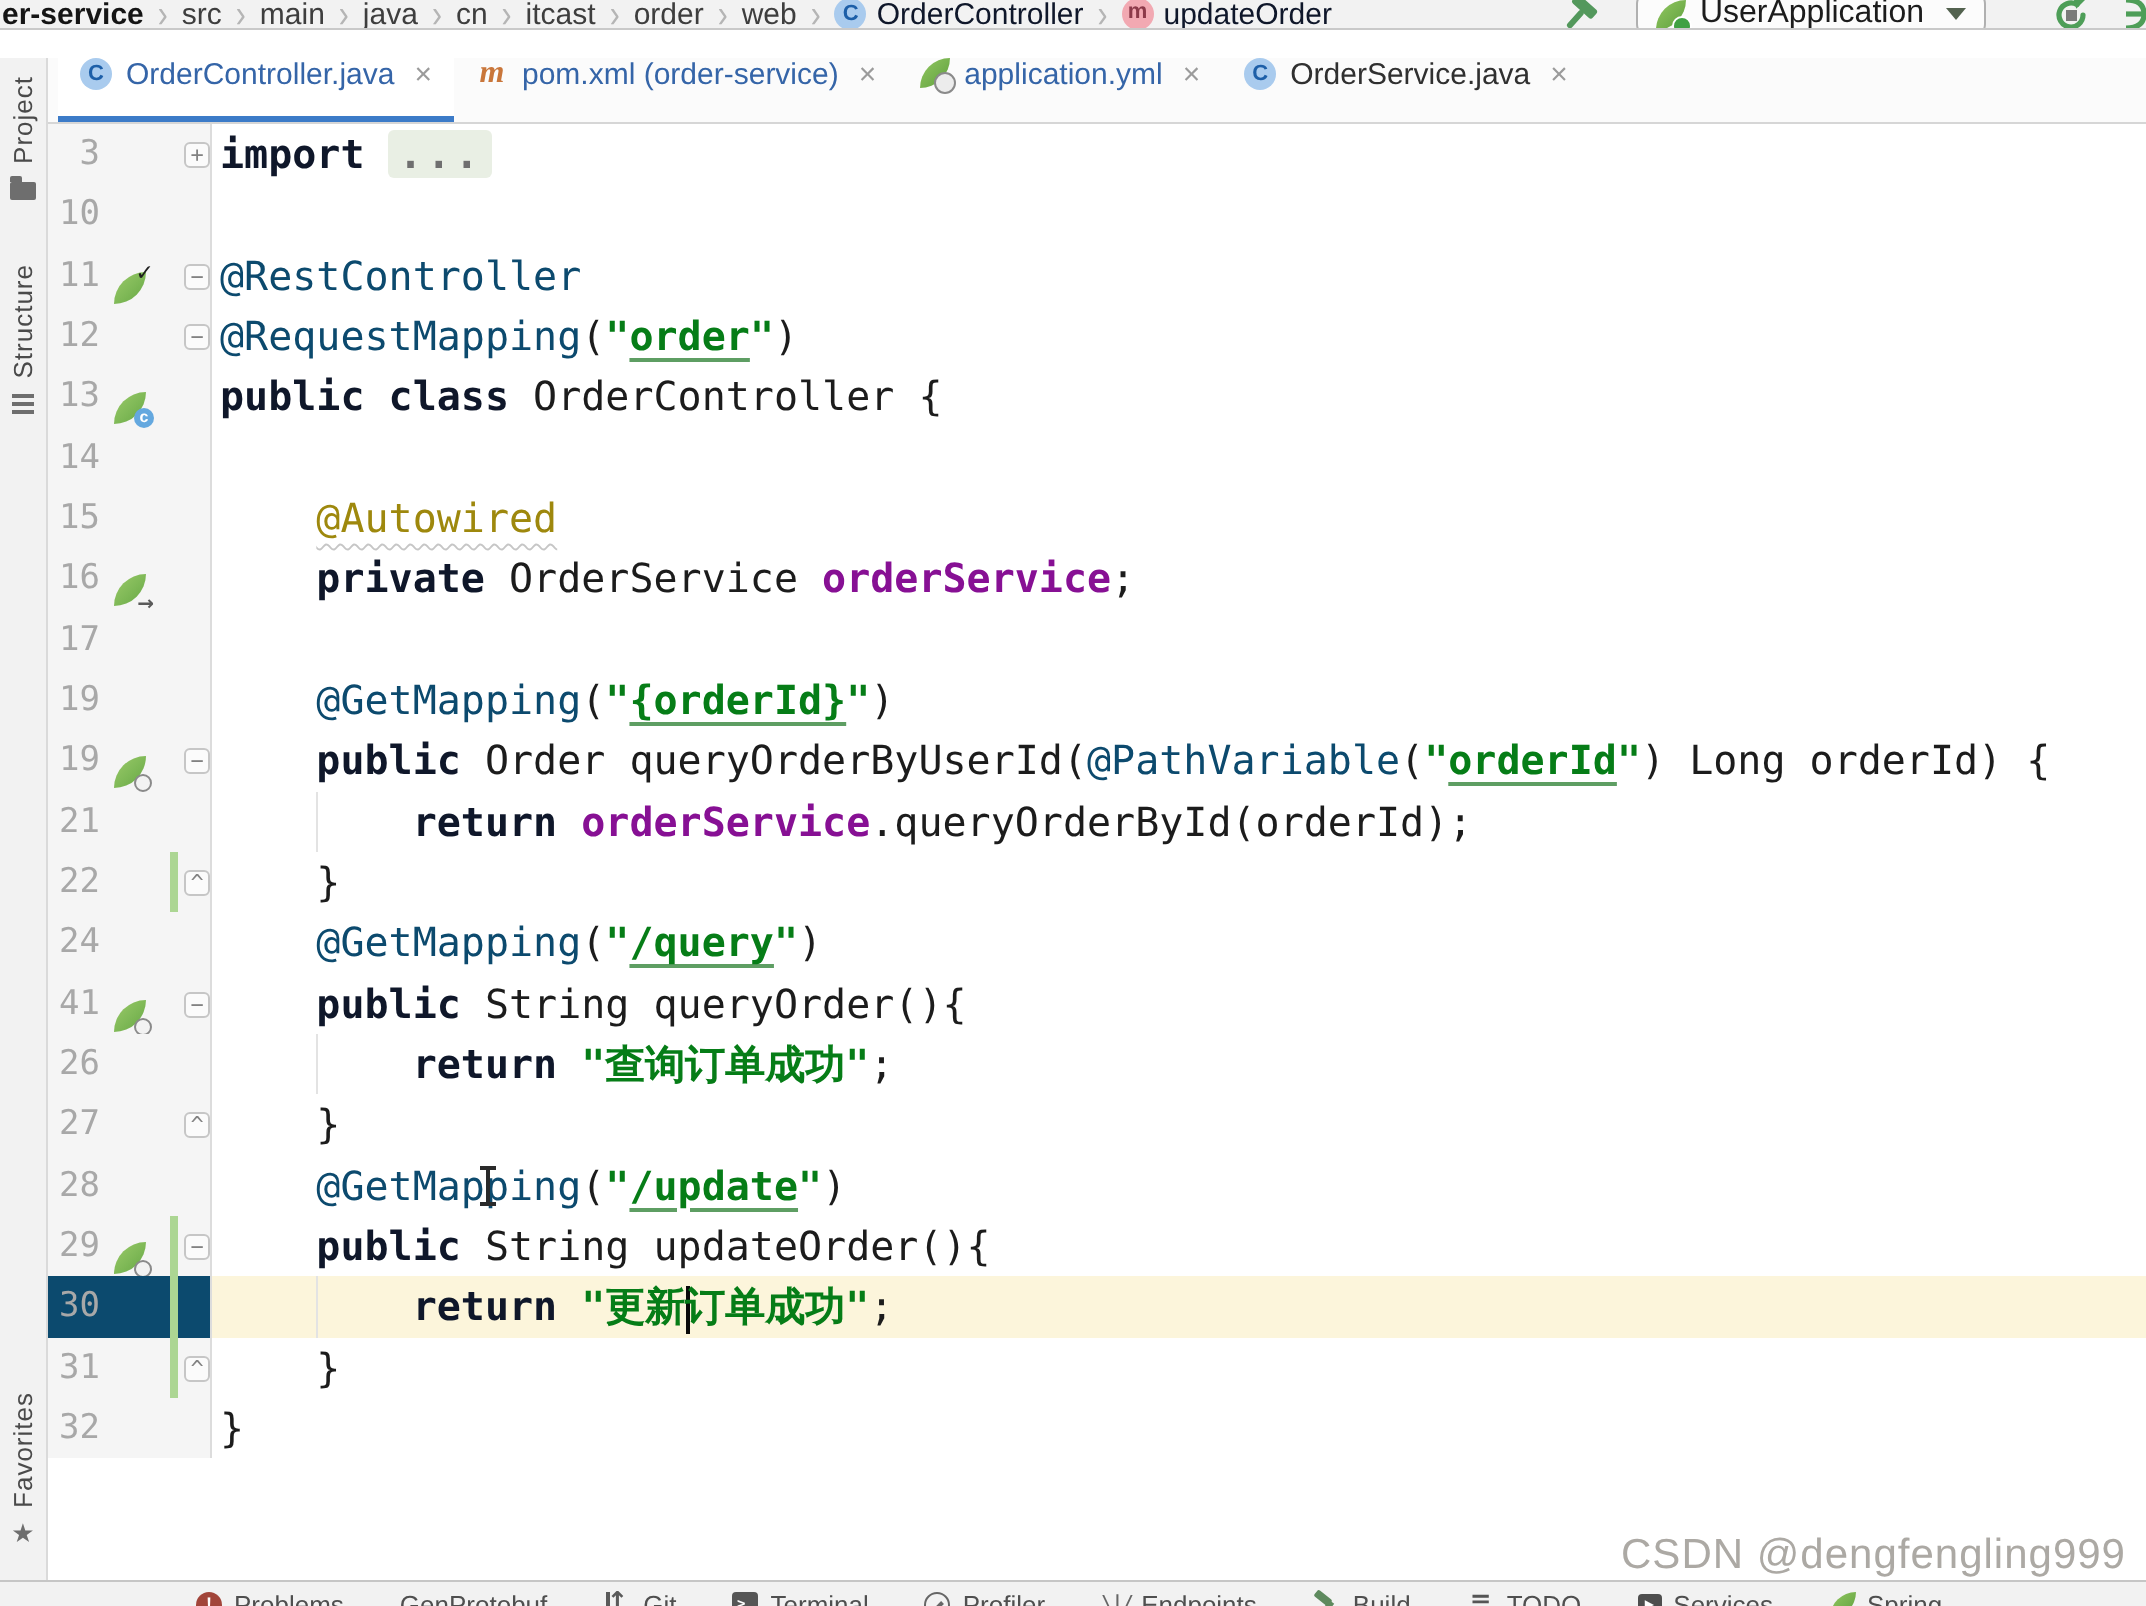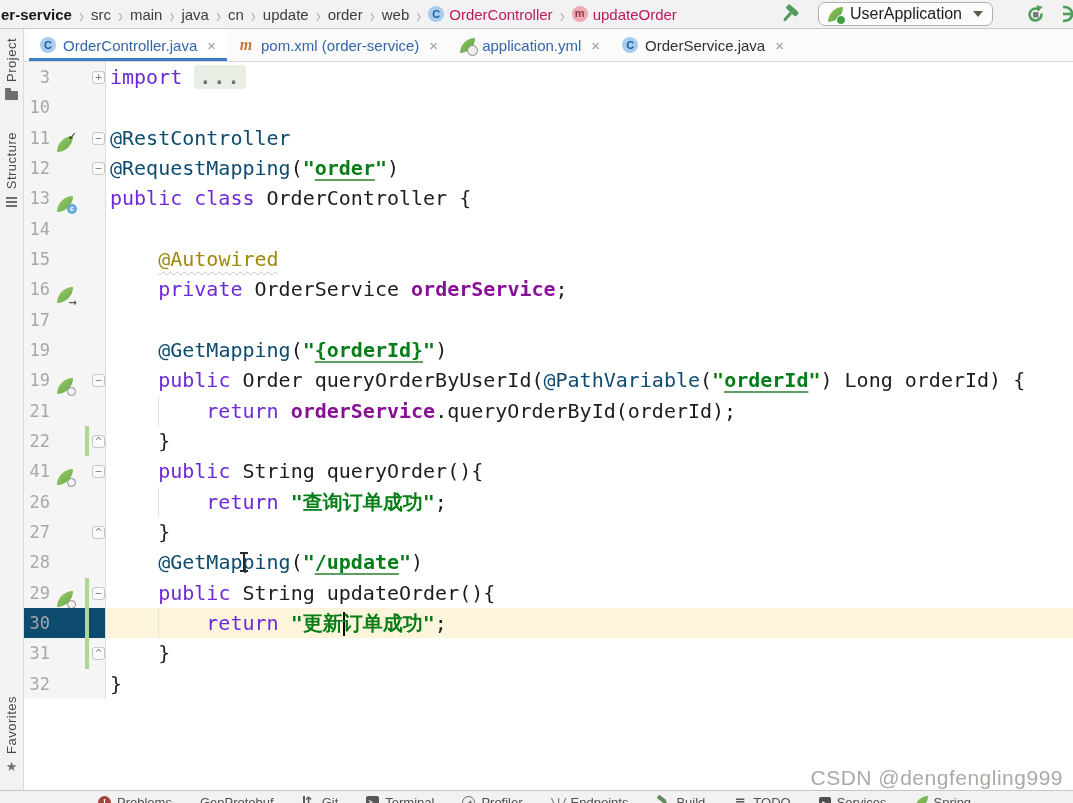--- a/index.html
+++ b/index.html
@@ -1,24 +1,24 @@
 <!DOCTYPE html>
 <html><head>
 <meta charset="utf-8">
 <style>
   *{margin:0;padding:0;box-sizing:border-box}
   html,body{width:1073px;height:803px}
   body{position:relative;overflow:hidden;background:#fff;font-family:"Liberation Sans",sans-serif;-webkit-font-smoothing:antialiased}
 
   
-  .topbar{position:absolute;top:0;left:0;right:0;height:29px;background:#F2F2F2;border-bottom:1px solid #C9C9C9;display:flex;align-items:center;padding-left:1px;overflow:hidden;z-index:4}
+  .topbar{position:absolute;top:0;left:0;right:0;height:15px;background:#F2F2F2;border-bottom:1px solid #C9C9C9;display:flex;align-items:center;padding-left:1px;overflow:hidden;z-index:4}
   .crumbs{display:flex;align-items:center;white-space:nowrap}
   .crumb{display:flex;align-items:center;gap:5px;font-size:15px;color:#3E3E3E}
   .crumb.bold .lbl{font-weight:bold;color:#151515}
-  .crumb.link .lbl{color:#be185d}
+  .crumb.link .lbl{color:#0f172a}
   .sep{color:#B5B5B5;font-size:15px;margin:0 7px;transform:scaleY(1.3)}
   .bar-right{display:flex;align-items:center;margin-left:auto}
   .tool-icon{display:inline-flex;align-items:center;justify-content:center;width:24px;height:24px}
   .run-combo{display:flex;align-items:center;gap:7px;border:1px solid #B0B0B0;border-radius:7px;background:#FCFCFC;height:24px;padding:0 9px;margin:0 30px 0 16px}
   .run-label{font-size:16px;color:#1C1C1C}
   .combo-arrow{width:0;height:0;border-left:5px solid transparent;border-right:5px solid transparent;border-top:6px solid #53624F;margin-left:4px}
   .clipped{margin-left:8px;margin-right:-6px}
 
   
   .lstrip{position:absolute;top:29px;left:0;width:24px;bottom:13px;background:#F2F2F2;border-right:1px solid #DADADA;display:flex;flex-direction:column;align-items:center;z-index:3}
@@ -28,38 +28,38 @@
   .sg-favorites{margin-top:auto;margin-bottom:16px}
   .vlabel{writing-mode:vertical-rl;transform:rotate(180deg);font-size:13px;color:#4A4A4A;letter-spacing:.5px}
   .project-icon{width:13px;height:9px;background:#6E6E6E;border-radius:1px;position:relative;margin-top:3px}
   .project-icon::before{content:"";position:absolute;top:-3px;left:0;width:6px;height:3px;background:#6E6E6E;border-radius:1px 1px 0 0}
   .structure-icon{width:11px;height:2px;background:#6E6E6E;box-shadow:0 4px #6E6E6E,0 8px #6E6E6E;margin:2px 0 10px}
   .favorites-icon{width:14px;height:14px;position:relative}
   .favorites-icon::after{content:"★";position:absolute;inset:0;font-size:13px;line-height:14px;color:#6E6E6E;text-align:center}
 
   
   .tabbar{position:absolute;top:29px;left:24px;right:0;height:33px;background:#FBFBFB;border-bottom:1px solid #D6D6D6;display:flex;align-items:stretch;padding-left:5px;z-index:2}
-  .tab{display:flex;align-items:center;gap:7px;padding:0 11px;position:relative;font-size:15px;color:#303030;cursor:default}
+  .tab{display:flex;gap:7px;padding:0 11px;position:relative;font-size:15px;color:#303030;cursor:default}
   .tab.modified .tlbl{color:#3565A8}
   .tab.active{background:#FFF}
   .tab.active::after{content:"";position:absolute;left:0;right:0;bottom:0;height:3px;background:#3C7BC8}
   .tab .close{color:#9B9B9B;font-size:15px;margin-left:3px}
 
   
   .editor{position:absolute;top:62px;left:24px;right:0;bottom:13px;background:#fff;overflow:hidden;font-family:"DejaVu Sans Mono","Liberation Mono",monospace;font-size:20px}
   .row{display:flex;height:30.33px;line-height:30.33px;position:relative}
   .row.hl{background:#FCF5DB}
   .gut{width:82px;flex:none;background:#F5F5F5;border-right:1px solid #DCDCDC;position:relative}
   .row.hl .gut{background:#0c4a6e}
   .lnum{position:absolute;left:0;top:0;width:26px;text-align:right;color:#A8A8A8;font-size:17px}
   .gicon{position:absolute;left:33px;top:7px;width:16px;height:16px}
   .chg{position:absolute;left:61px;top:0;bottom:0;width:4px;background:#ACD693}
   .fold{position:absolute;left:68px;top:9px;width:13px;height:13px;border:1px solid #C6C6C6;border-radius:3px;background:#FBFBFB;color:#828282;font:11px/11px "DejaVu Sans Mono",monospace;text-align:center}
   .code{flex:1;position:relative;white-space:pre;padding-left:4px;color:#1C1C1C}
-  .tok.kw{color:#6d28d9;font-weight:normal}
+  .tok.kw{color:#0f172a;font-weight:bold}
   .tok.ann{color:#0c4a6e}
   .tok.annW{color:#9E880D;text-decoration:underline wavy #C6C6C6 1px;text-underline-offset:5px}
   .tok.str{color:#067D17;font-weight:bold}
   .tok.strU{color:#067D17;font-weight:bold;text-decoration:underline;text-decoration-color:#5E9E63;text-underline-offset:4px}
   .tok.fld{color:#871094;font-weight:bold}
   .tok.cmt{color:#8C8C8C;font-style:italic}
   .tok.ellipsis{background:#E9EFE4;color:#6F6F6F;border-radius:3px;padding:0 5px;font-weight:bold;letter-spacing:2px}
   .caret{display:inline-block;width:0;height:24px;border-left:2px solid #0A0A0A;vertical-align:middle;margin-right:-2px}
   .guide{position:absolute;top:0;bottom:0;left:calc(4px + 4ch);width:1px;background:#E3E3E3}
   .ibeam{position:absolute;left:137px;top:5px;width:2px;height:20px;background:#2A2A2A}
@@ -127,21 +127,21 @@
       <span class="sep">›</span>
       <span class="crumb">
         <span class="lbl">java</span>
       </span>
       <span class="sep">›</span>
       <span class="crumb">
         <span class="lbl">cn</span>
       </span>
       <span class="sep">›</span>
       <span class="crumb">
-        <span class="lbl">update</span>
+        <span class="lbl">itcast</span>
       </span>
       <span class="sep">›</span>
       <span class="crumb">
         <span class="lbl">order</span>
       </span>
       <span class="sep">›</span>
       <span class="crumb">
         <span class="lbl">web</span>
       </span>
       <span class="sep">›</span>
@@ -292,20 +292,26 @@
     </div>
     <div class="row">
       <div class="gut">
         <span class="lnum">22</span>
         <span class="chg"></span>
         <span class="fold fold-end">^</span>
       </div>
       <div class="code">    <span class="tok pln">}</span></div>
     </div>
     <div class="row">
+      <div class="gut">
+        <span class="lnum">24</span>
+      </div>
+      <div class="code">    <span class="tok ann">@GetMapping</span><span class="tok pln">(</span><span class="tok str">"</span><span class="tok strU">/query</span><span class="tok str">"</span><span class="tok pln">)</span></div>
+    </div>
+    <div class="row">
       <div class="gut"><span class="lnum">41</span><span class="icon mapping-icon gicon"></span><span class="fold fold-minus">−</span></div>
       <div class="code">    <span class="tok kw">public</span><span class="tok pln"> String queryOrder(){</span></div>
     </div>
     <div class="row">
       <div class="gut">
         <span class="lnum">26</span>
       </div>
       <div class="code"><span class="guide"></span>        <span class="tok kw">return</span><span class="tok pln"> </span><span class="tok str">"查询订单成功"</span><span class="tok pln">;</span></div>
     </div>
     <div class="row">

